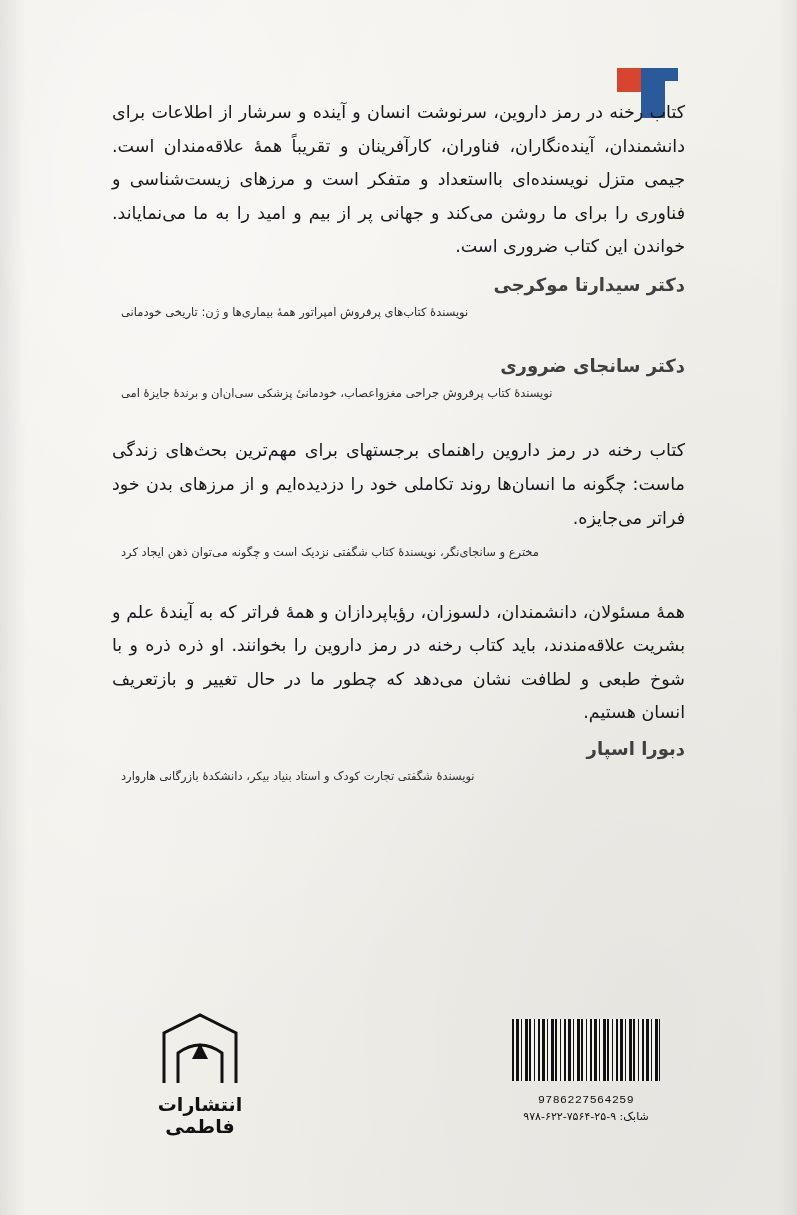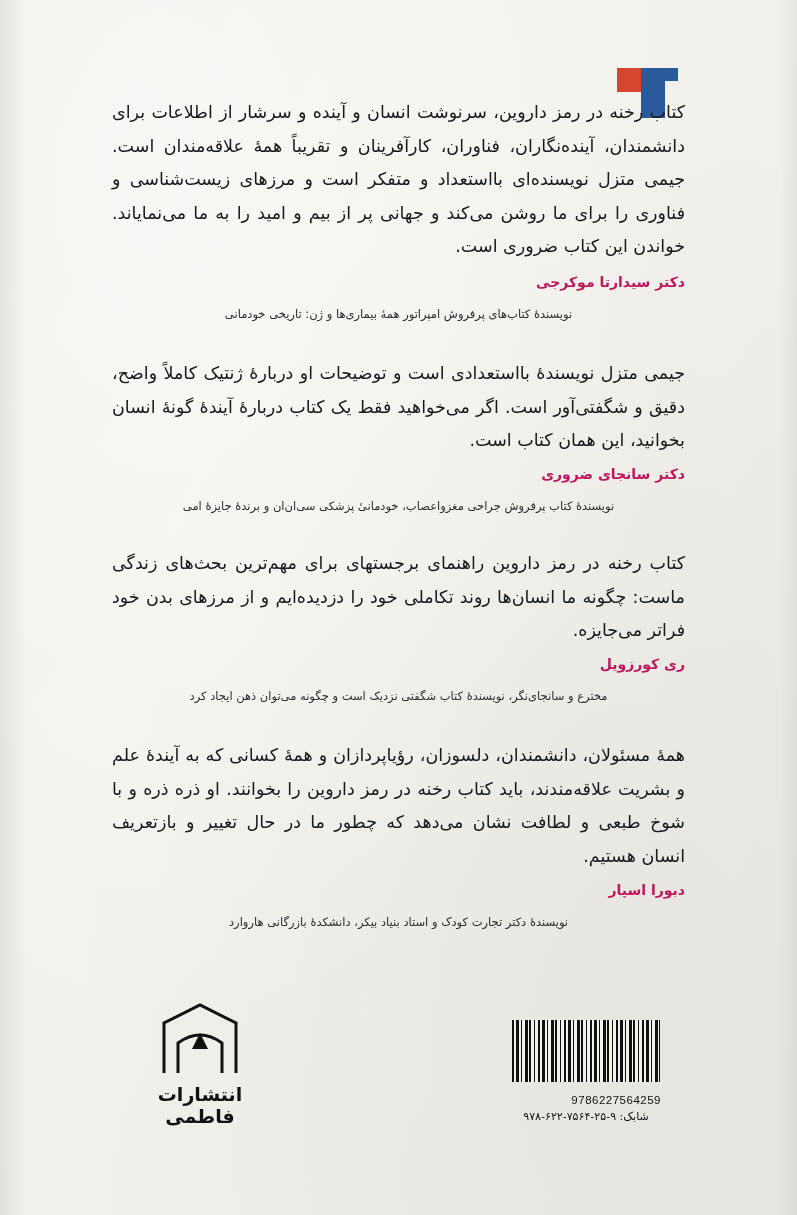--- a/index.html
+++ b/index.html
@@ -92,31 +92,31 @@
   .blurb-text {
     font-size: 17.5px;
     line-height: 1.92;
     color: #16181a;
     text-align: justify;
     text-justify: inter-word;
     letter-spacing: 0;
     margin: 0 0 8px 0;
   }
   .blurb-author {
-    font-size: 14px;
+    font-size: 18px;
     font-weight: bold;
-    color: #be185d;
+    color: #404040;
     margin: 2px 0 1px 0;
     text-align: right;
   }
   .blurb-credit {
     font-size: 11.5px;
     color: #2a2c2e;
-    margin: 16px;
-    text-align: center;
+    margin: 9px;
+    text-align: left;
     line-height: 1.5;
   }
 
   .blurb-1 .blurb-text { margin-bottom: 10px; }
   .blurb-2 { margin-top: 34px; }
   .blurb-3 { margin-top: 32px; }
   .blurb-4 { margin-top: 34px; }
 
   
   .bottom {
@@ -142,40 +142,39 @@
       repeating-linear-gradient(90deg,
         #111 0px, #111 2px, #f3f1ec 2px, #f3f1ec 4px,
         #111 4px, #111 7px, #f3f1ec 7px, #f3f1ec 9px,
         #111 9px, #111 10px, #f3f1ec 10px, #f3f1ec 13px,
         #111 13px, #111 16px, #f3f1ec 16px, #f3f1ec 17px,
         #111 17px, #111 19px, #f3f1ec 19px, #f3f1ec 22px,
         #111 22px, #111 23px, #f3f1ec 23px, #f3f1ec 26px);
     margin: 0 auto;
   }
   .barcode-number {
-    font-family: Liberation Sans, sans-serif;
+    font-family: Liberation Mono, monospace;
     font-size: 11.5px;
     letter-spacing: 0.5px;
     color: #111;
     margin-top: 12px;
     direction: ltr;
-    text-align: right;
   }
   .isbn-fa {
     direction: rtl;
     font-size: 11px;
     color: #111;
     margin-top: 4px;
     text-align: center;
   }
 
   .publisher {
     position: absolute;
     left: 120px;
-    bottom: 10px;
+    bottom: 0;
     width: 160px;
     text-align: center;
   }
   .pub-mark {
     width: 88px;
     height: 74px;
     margin: 0 auto 6px auto;
     display: block;
   }
   .pub-name {
@@ -203,35 +202,33 @@
 
   <div class="content">
 
     <div class="blurb blurb-1">
       <p class="blurb-text">کتاب رخنه در رمز داروین، سرنوشت انسان و آینده و سرشار از اطلاعات برای دانشمندان، آینده‌نگاران، فناوران، کارآفرینان و تقریباً همهٔ علاقه‌مندان است. جیمی متزل نویسنده‌ای بااستعداد و متفکر است و مرزهای زیست‌شناسی و فناوری را برای ما روشن می‌کند و جهانی پر از بیم و امید را به ما می‌نمایاند. خواندن این کتاب ضروری است.</p>
       <p class="blurb-author">دکتر سیدارتا موکرجی</p>
       <p class="blurb-credit">نویسندهٔ کتاب‌های پرفروش امپراتور همهٔ بیماری‌ها و ژن: تاریخی خودمانی</p>
     </div>
 
     <div class="blurb blurb-2">
-      <p class="blurb-text">جیمی متزل نویسندهٔ بااستعدادی است و توضیحات او دربارهٔ ژنتیک کاملاً واضح، دقیق و شگفتی‌آور است. اگر می‌خواهید فقط یک کتاب دربارهٔ آیندهٔ گونهٔ انسان بخوانید، این همان کتاب است.</p>
       <p class="blurb-author">دکتر سانجای ضروری</p>
       <p class="blurb-credit">نویسندهٔ کتاب پرفروش جراحی مغزواعصاب، خودمانیٔ پزشکی سی‌ان‌ان و برندهٔ جایزهٔ امی</p>
     </div>
 
     <div class="blurb blurb-3">
       <p class="blurb-text">کتاب رخنه در رمز داروین راهنمای برجستهای برای مهم‌ترین بحث‌های زندگی ماست: چگونه ما انسان‌ها روند تکاملی خود را دزدیده‌ایم و از مرزهای بدن خود فراتر می‌جایزه.</p>
-      <p class="blurb-author">ری کورزویل</p>
       <p class="blurb-credit">مخترع و سانجای‌نگر، نویسندهٔ کتاب شگفتی نزدیک است و چگونه می‌توان ذهن ایجاد کرد</p>
     </div>
 
     <div class="blurb blurb-4">
-      <p class="blurb-text">همهٔ مسئولان، دانشمندان، دلسوزان، رؤیاپردازان و همهٔ کسانی که به آیندهٔ علم و بشریت علاقه‌مندند، باید کتاب رخنه در رمز داروین را بخوانند. او ذره ذره و با شوخ طبعی و لطافت نشان می‌دهد که چطور ما در حال تغییر و بازتعریف انسان هستیم.</p>
+      <p class="blurb-text">همهٔ مسئولان، دانشمندان، دلسوزان، رؤیاپردازان و همهٔ فراتر که به آیندهٔ علم و بشریت علاقه‌مندند، باید کتاب رخنه در رمز داروین را بخوانند. او ذره ذره و با شوخ طبعی و لطافت نشان می‌دهد که چطور ما در حال تغییر و بازتعریف انسان هستیم.</p>
       <p class="blurb-author">دبورا اسپار</p>
-      <p class="blurb-credit">نویسندهٔ دکتر تجارت کودک و استاد بنیاد بیکر، دانشکدهٔ بازرگانی هاروارد</p>
+      <p class="blurb-credit">نویسندهٔ شگفتی تجارت کودک و استاد بنیاد بیکر، دانشکدهٔ بازرگانی هاروارد</p>
     </div>
 
   </div>
 
   <div class="bottom">
 
     <div class="barcode-wrap">
       <div class="barcode"></div>
       <div class="barcode-number">9786227564259</div>
       <div class="isbn-fa">شابک: ۹-۲۵-۷۵۶۴-۶۲۲-۹۷۸</div>

